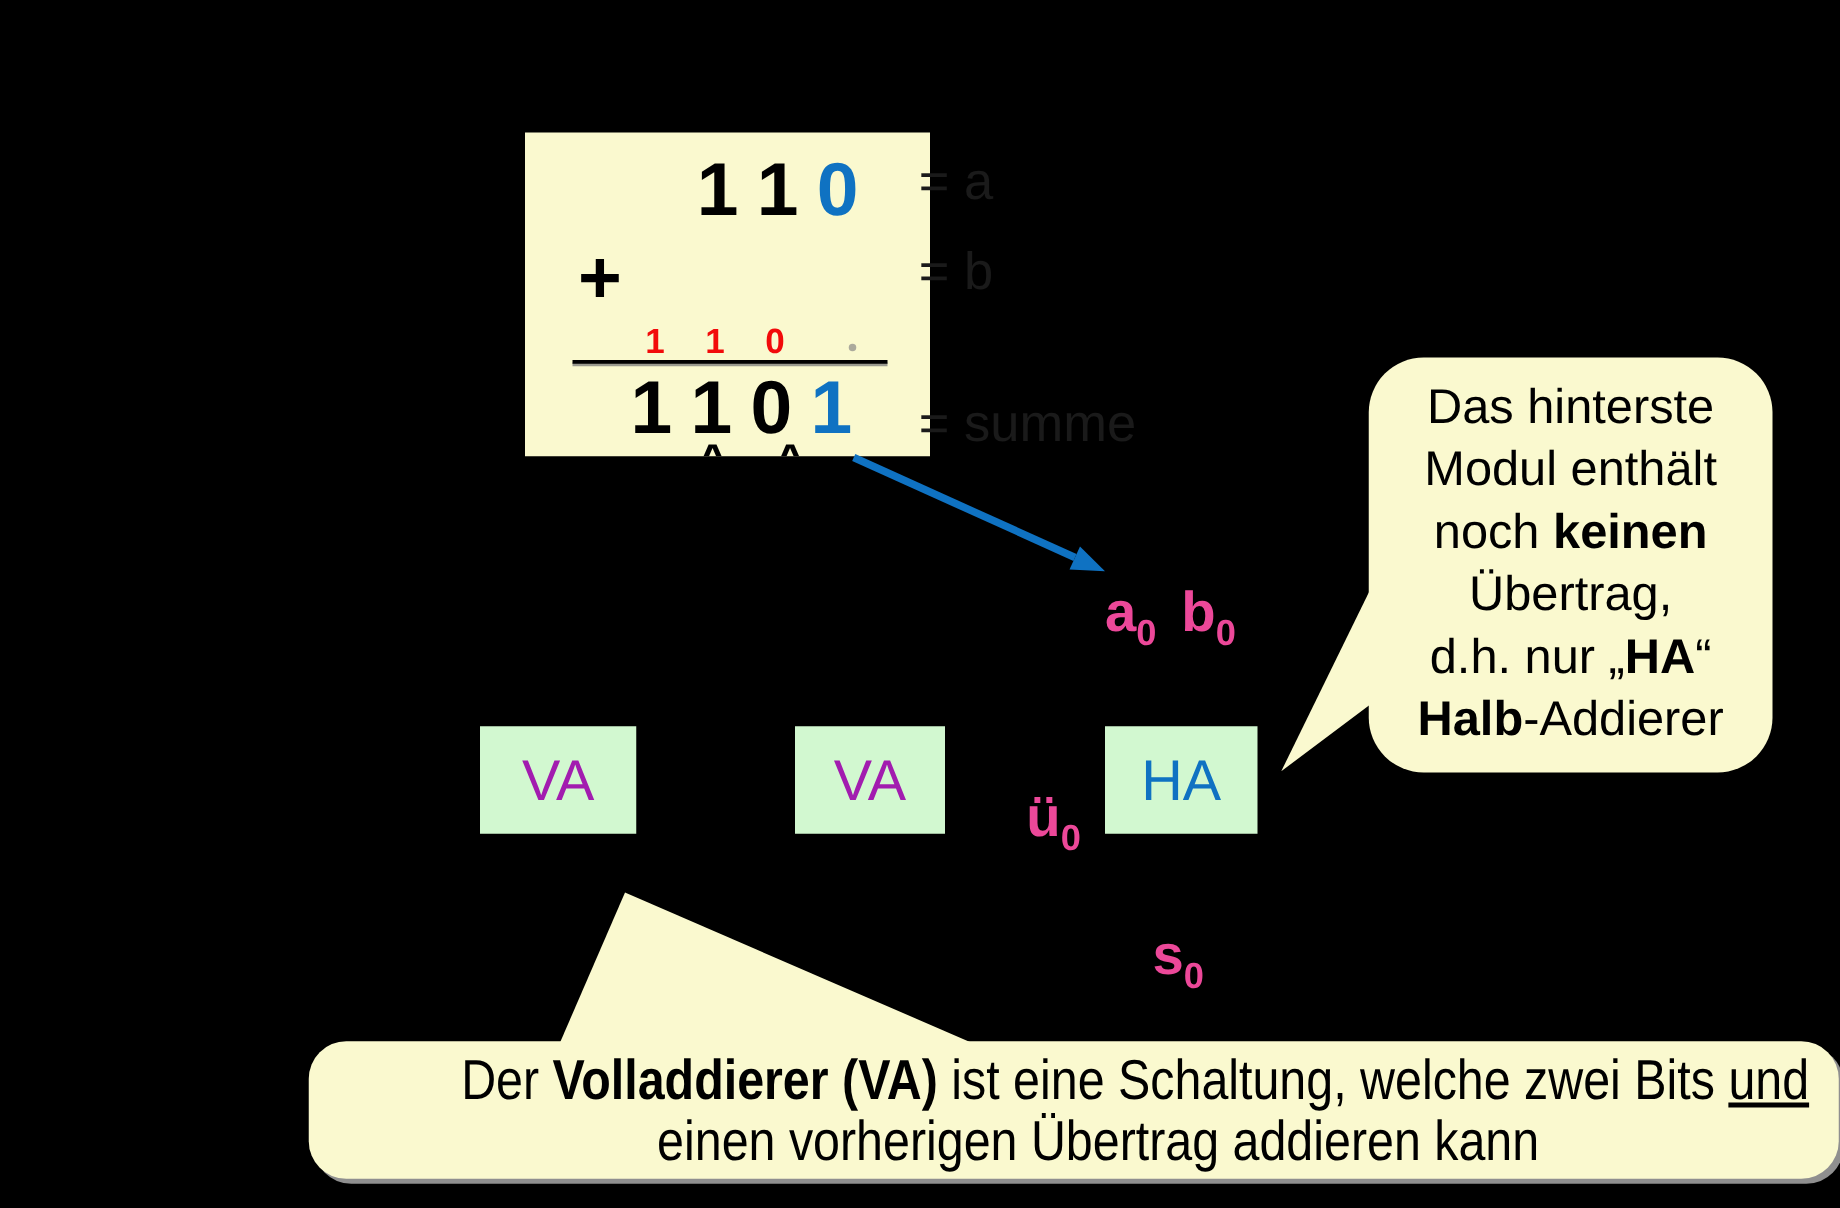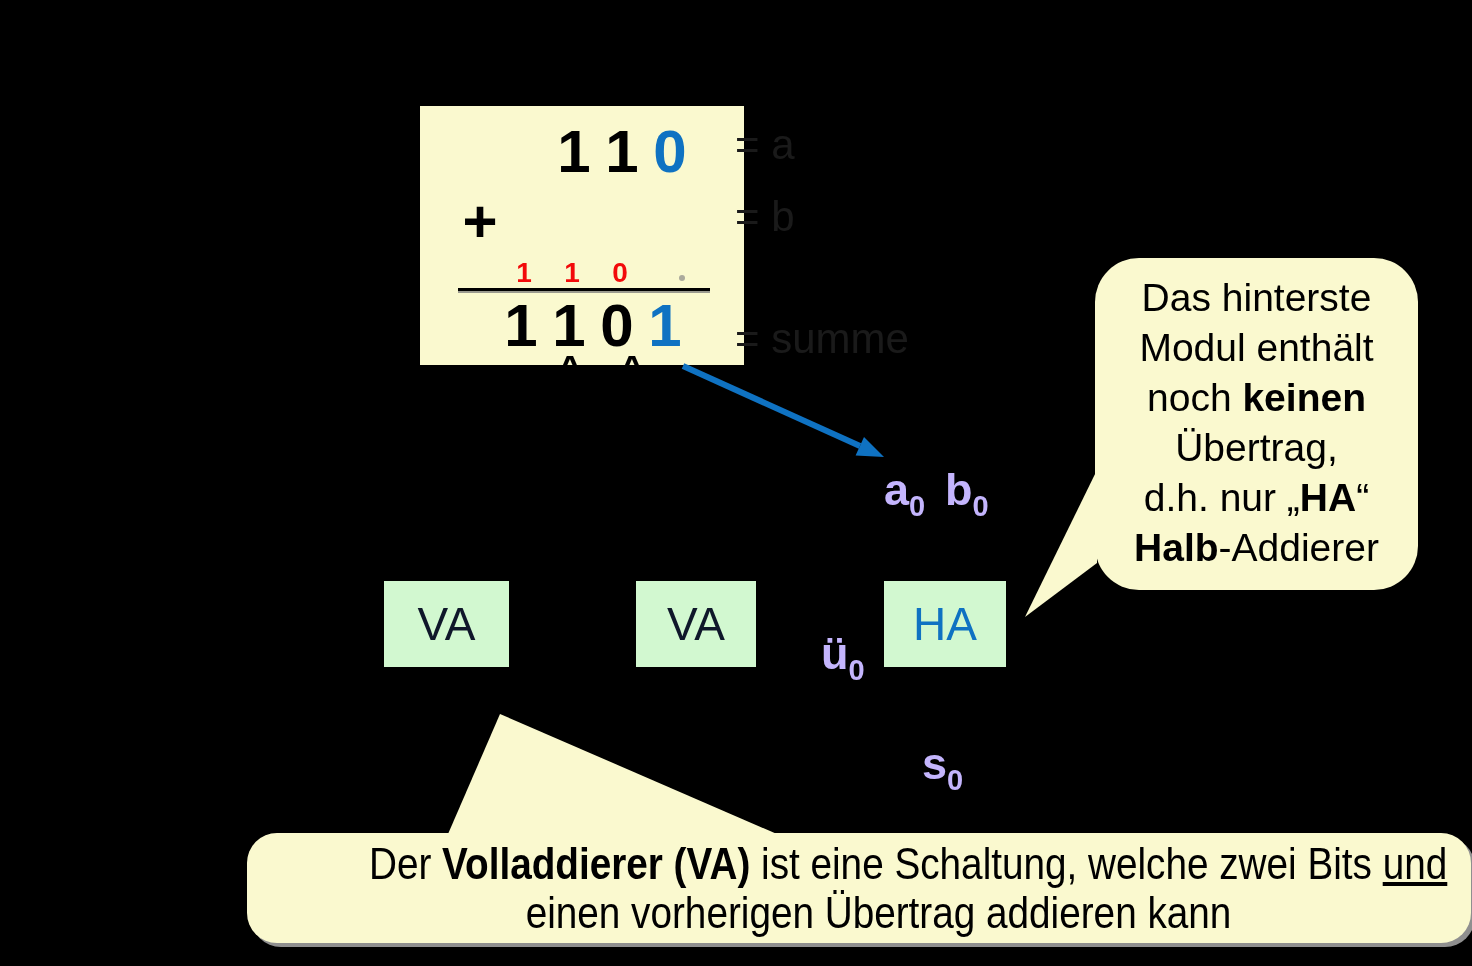--- a/index.html
+++ b/index.html
@@ -22,28 +22,28 @@
   .eq-dot{position:absolute;left:259px;top:169px;width:6px;height:6px;border-radius:50%;background:#ABAA9C;}
   .caret{position:absolute;top:244px;width:48px;text-align:center;
     font-size:40px;font-weight:bold;color:#000;line-height:40px;}
   
   .dim-label{position:absolute;left:735px;font-size:42px;line-height:42px;color:#1A1A1A;white-space:nowrap;}
   
   .overlay{position:absolute;left:0;top:0;width:1472px;height:966px;}
   
   .module{position:absolute;top:581px;height:86px;background:#D2F8D0;
     display:flex;align-items:center;justify-content:center;
-    font-size:46px;color:#0f172a;}
+    font-size:46px;color:#a21caf;}
   .module.ha{color:#0F72C2;}
   
-  .signal{position:absolute;font-size:45px;line-height:45px;font-weight:bold;color:#c4b5fd;white-space:nowrap;}
+  .signal{position:absolute;font-size:45px;line-height:45px;font-weight:bold;color:#ec4899;white-space:nowrap;}
   .signal .sub{font-size:29px;vertical-align:-11px;}
   
   .callout{position:absolute;background:#FAF9CF;color:#000;}
-  .callout-right{left:1095px;top:258px;width:323px;height:332px;border-radius:44px;
+  .callout-right{left:1095px;top:286px;width:323px;height:332px;border-radius:44px;
     text-align:center;font-size:39px;line-height:50px;padding-top:15px;box-sizing:border-box;}
   .callout-bottom{left:247px;top:833px;width:1185px;height:110px;border-radius:30px;
     box-shadow:4px 4px 0 #8F8F8F;padding-left:39px;}
   .callout-bottom .txt{width:100%;text-align:center;font-size:45px;line-height:49px;
     padding-top:6px;transform:scaleX(0.86);transform-origin:50% 50%;white-space:nowrap;}
   .b{font-weight:bold;}
   .u{text-decoration:underline;}
 </style>
 </head>
 <body>

